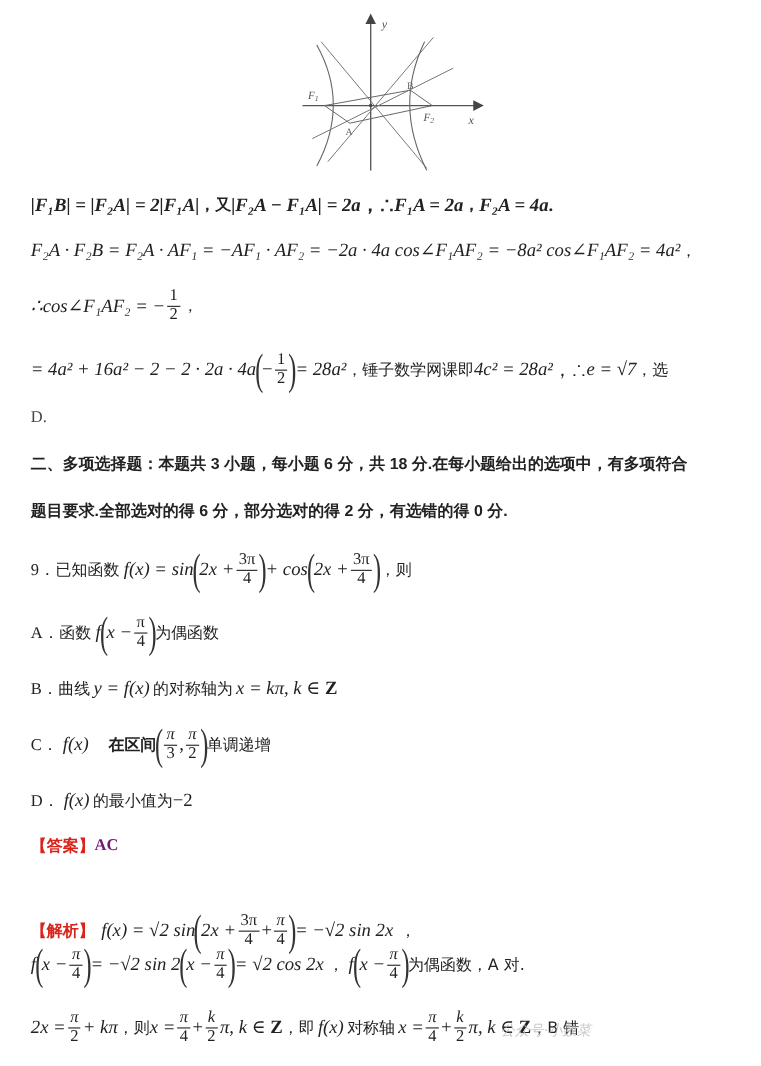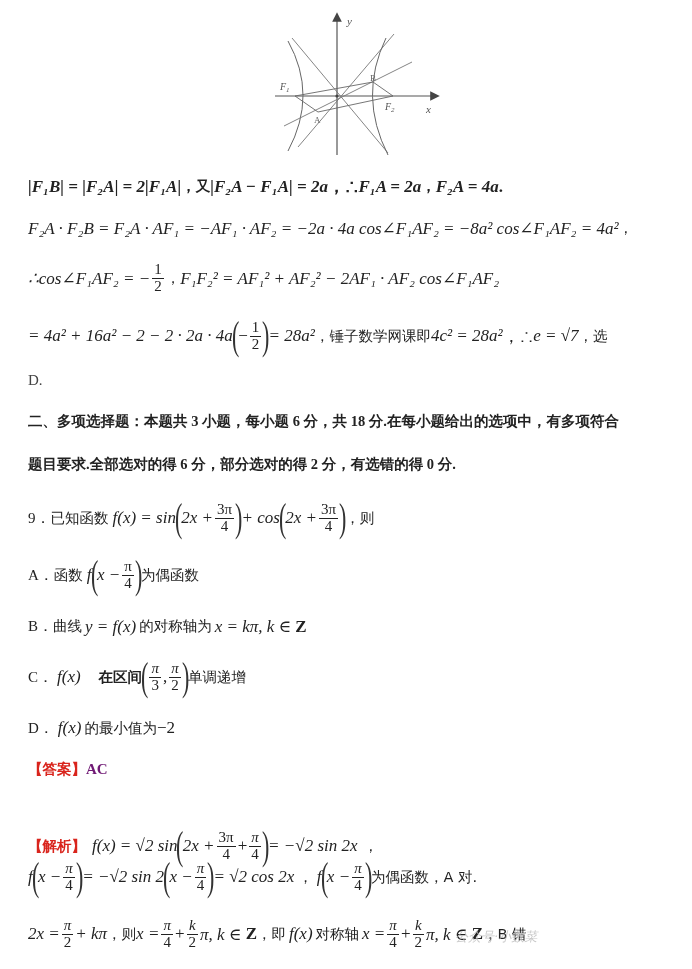--- a/index.html
+++ b/index.html
@@ -10,21 +10,21 @@
   .m { font-family: "Liberation Serif", "DejaVu Serif", serif; font-style: italic; }
   .r { font-style: normal; }
   .cjk { font-family: "DejaVu Sans", sans-serif; font-size: 14.5px; }
   .frac { display: inline-flex; flex-direction: column; align-items: center; vertical-align: middle; margin: 0 2px; font-size: 15px; line-height: 1.05; }
   .frac .num { border-bottom: 1px solid #222; padding: 0 2px; }
   .frac .den { padding: 0 2px; }
   .bigp { font-size: 40px; font-weight: 200; line-height: 1; transform: scaleX(0.55); display: inline-block; margin: 0 -4px; color: #333; }
   .bold { font-weight: bold; }
   .red { color: #701a75; font-weight: bold; }
   .watermark { color: #bbbbbb; font-family: "DejaVu Sans", sans-serif; font-size: 13px; opacity: 0.8; }
-  .section { font-family: Liberation Serif, serif; font-weight: bold; font-size: 14.5px; }
+  .section { font-family: Liberation Sans, sans-serif; font-weight: bold; font-size: 14.5px; }
 </style>
 </head>
 <body>
 
 <div class="abs" style="left:270px;top:5px;width:180px;height:150px;">
   <svg width="180" height="150" viewBox="0 0 180 150">
     <defs>
         <marker id="ar" markerWidth="8" markerHeight="8" refX="4" refY="4" orient="auto">
           <path d="M0,0 L8,4 L0,8 z" fill="#444"></path>
         </marker>
@@ -70,21 +70,20 @@
   <span class="cjk">，</span>
 </div>
 
 <div class="line" style="top:262px;">
   <span class="m">∴cos∠F₁AF₂ = −</span>
   <span class="frac r">
       <span class="num">1</span>
       <span class="den">2</span>
     </span>
   <span class="cjk">，</span>
-  <span class="m">F₁F₂² = AF₁² + AF₂² − 2AF₁ · AF₂ cos∠F₁AF₂</span>
 </div>
 
 <div class="line" style="top:316px;">
   <span class="m">= 4a² + 16a² − 2 − 2 · 2a · 4a</span>
   <span class="bigp">(</span>
     <span class="r">−</span>
   <span class="frac r">
       <span class="num">1</span>
       <span class="den">2</span>
     </span>

